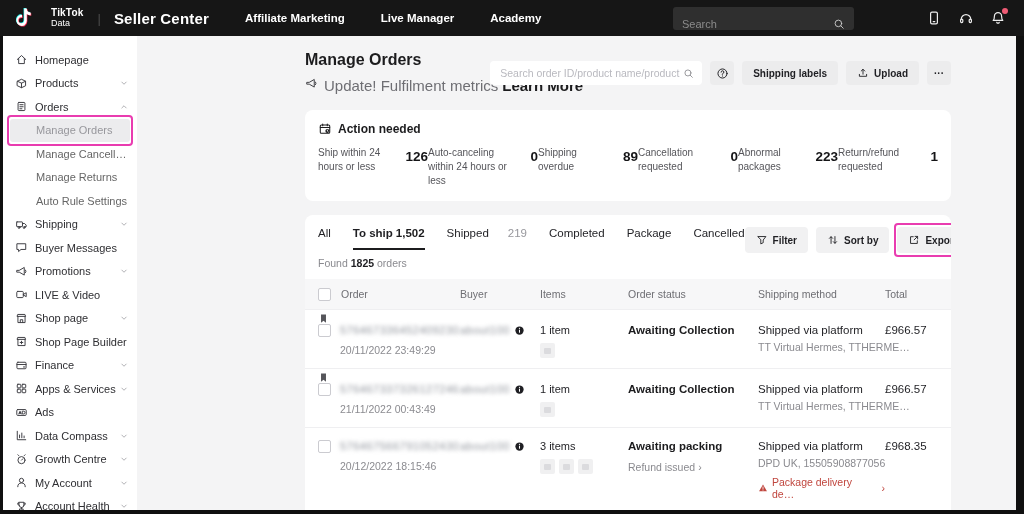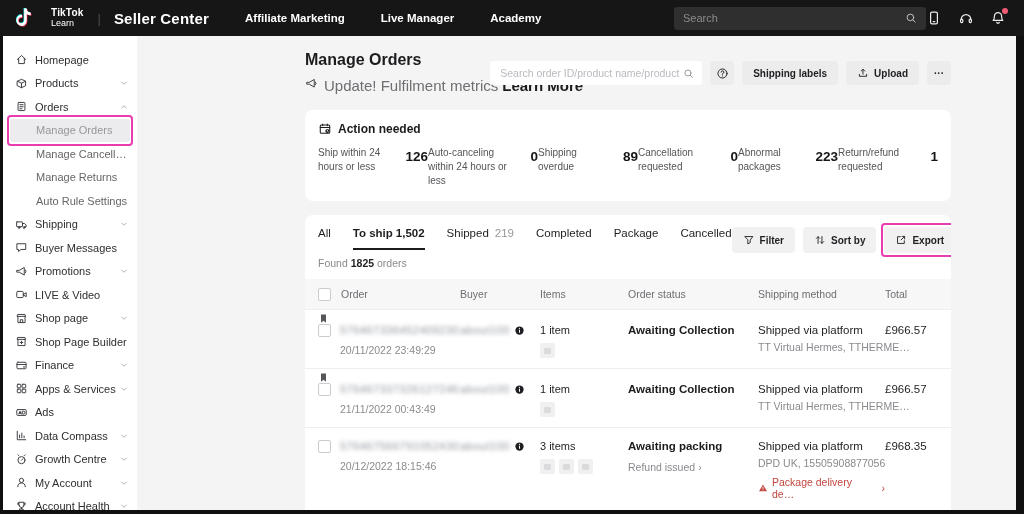--- a/index.html
+++ b/index.html
@@ -18,22 +18,22 @@
     display:flex;align-items:center;padding:0 14px;color:#fff;}
   .logo{display:flex;align-items:center;gap:18px;}
   .note{width:19px;height:22px;display:block;}
   .logo-text{line-height:1;}
   .logo-text .l1{font-size:10px;font-weight:700;letter-spacing:.2px;}
   .logo-text .l2{font-size:9px;margin-top:1px;}
   .tb-sep{color:#4b4b4b;margin:0 13px 0 14px;font-size:13px;}
   .prod-name{font-size:15px;font-weight:700;letter-spacing:.2px;}
   .tb-nav{display:flex;align-items:center;}
   .tb-nav .tb-link{font-size:11.5px;font-weight:700;margin-left:36px;cursor:pointer;white-space:nowrap;}
-  .tb-search{margin-left:auto;width:252px;height:23px;background:#2f2f2f;border-radius:3px;
-    display:flex;align-items:center;padding:0 9px;}
+  .tb-search{margin-left:auto;margin-right:72px;width:181px;height:23px;background:#2f2f2f;border-radius:3px;
+    display:flex;align-items:flex-end;padding:0 9px;}
   .tb-search input{flex:1;background:transparent;border:none;outline:none;color:#ddd;font-size:11px;font-family:inherit;}
   .tb-search input::placeholder{color:#8b8b8b;}
   .tb-search .ic{width:12px;height:12px;color:#cfcfcf;}
   .tb-icons{display:flex;align-items:center;gap:16px;padding-right:4px;}
   .tb-icons .ic{width:16px;height:16px;color:#ededed;cursor:pointer;}
   .bell-wrap{position:relative;}
   .bell-wrap .dot{position:absolute;top:-2px;right:-2px;width:6px;height:6px;border-radius:50%;background:#ef5b74;}
 
   
   .bodywrap{position:absolute;top:36px;left:3px;right:8px;bottom:4px;display:flex;background:#f4f4f5;overflow:hidden;}
@@ -81,21 +81,21 @@
   .stat:nth-child(1){width:110px;}.stat:nth-child(2){width:110px;}
   .stat:nth-child(3){width:100px;}.stat:nth-child(4){width:100px;}
   .stat:nth-child(5){width:100px;}.stat:nth-child(6){flex:1;}
 
   
   .orders-card{margin-top:14px;height:310px;overflow:hidden;}
   .tabs-row{display:flex;align-items:flex-start;padding:12px 13px 0;}
   .tabs{display:flex;gap:22px;}
   .tab{font-size:11.5px;color:#1f1f23;padding-bottom:9px;cursor:pointer;white-space:nowrap;border-bottom:2px solid transparent;}
   .tab.active{font-weight:700;border-bottom-color:#1c1c1e;}
-  .tab .cnt{color:#97979c;margin-left:6px;}
+  .tab .cnt{color:#97979c;margin-left:19px;}
   .tab.active .cnt{color:#1c1c1e;margin-left:3px;}
   .toolbar{margin-left:auto;display:flex;align-items:center;gap:8px;}
   .toolbar .gbtn{background:#f1f1f2;height:26px;}
   .found{padding:4px 13px 10px;font-size:10.5px;color:#8a8a8f;}
   .found b{color:#1f1f23;}
 
   .grid{display:grid;grid-template-columns:142px 80px 88px 130px 127px 1fr;padding:0 13px;}
   .thead{background:#f7f7f8;height:30px;align-items:center;font-size:10.5px;color:#6e6e73;}
   .cb{width:13px;height:13px;border:1px solid #cbcbd0;border-radius:2px;background:#fff;flex:none;cursor:pointer;}
   .ordcol{display:flex;align-items:center;}
@@ -134,21 +134,21 @@
 
   <header class="topbar">
     <div class="logo">
       <svg class="note" viewBox="0 0 32 36">
         <path fill="#25f4ee" d="M21.5 2h-4.4v19.8a4.9 4.9 0 11-4.9-4.9c.4 0 .9.05 1.3.16v-4.6a9.5 9.5 0 103.6 18.3 9.5 9.5 0 004.4-8V11.3a12 12 0 006.6 2V8.9A7.1 7.1 0 0121.5 2z" transform="translate(-1,-1)"></path>
         <path fill="#fe2c55" d="M21.5 2h-4.4v19.8a4.9 4.9 0 11-4.9-4.9c.4 0 .9.05 1.3.16v-4.6a9.5 9.5 0 103.6 18.3 9.5 9.5 0 004.4-8V11.3a12 12 0 006.6 2V8.9A7.1 7.1 0 0121.5 2z" transform="translate(1,1)"></path>
         <path fill="#ffffff" d="M21.5 2h-4.4v19.8a4.9 4.9 0 11-4.9-4.9c.4 0 .9.05 1.3.16v-4.6a9.5 9.5 0 103.6 18.3 9.5 9.5 0 004.4-8V11.3a12 12 0 006.6 2V8.9A7.1 7.1 0 0121.5 2z"></path>
       </svg>
       <div class="logo-text">
         <div class="l1">TikTok</div>
-        <div class="l2">Learn</div>
+        <div class="l2">Data</div>
       </div>
     </div>
     <span class="tb-sep">|</span>
     <span class="prod-name">Seller Center</span>
     <nav class="tb-nav">
       <span class="tb-link">Affiliate Marketing</span>
       <span class="tb-link">Live Manager</span>
       <span class="tb-link">Academy</span>
     </nav>
     <div class="tb-search">

